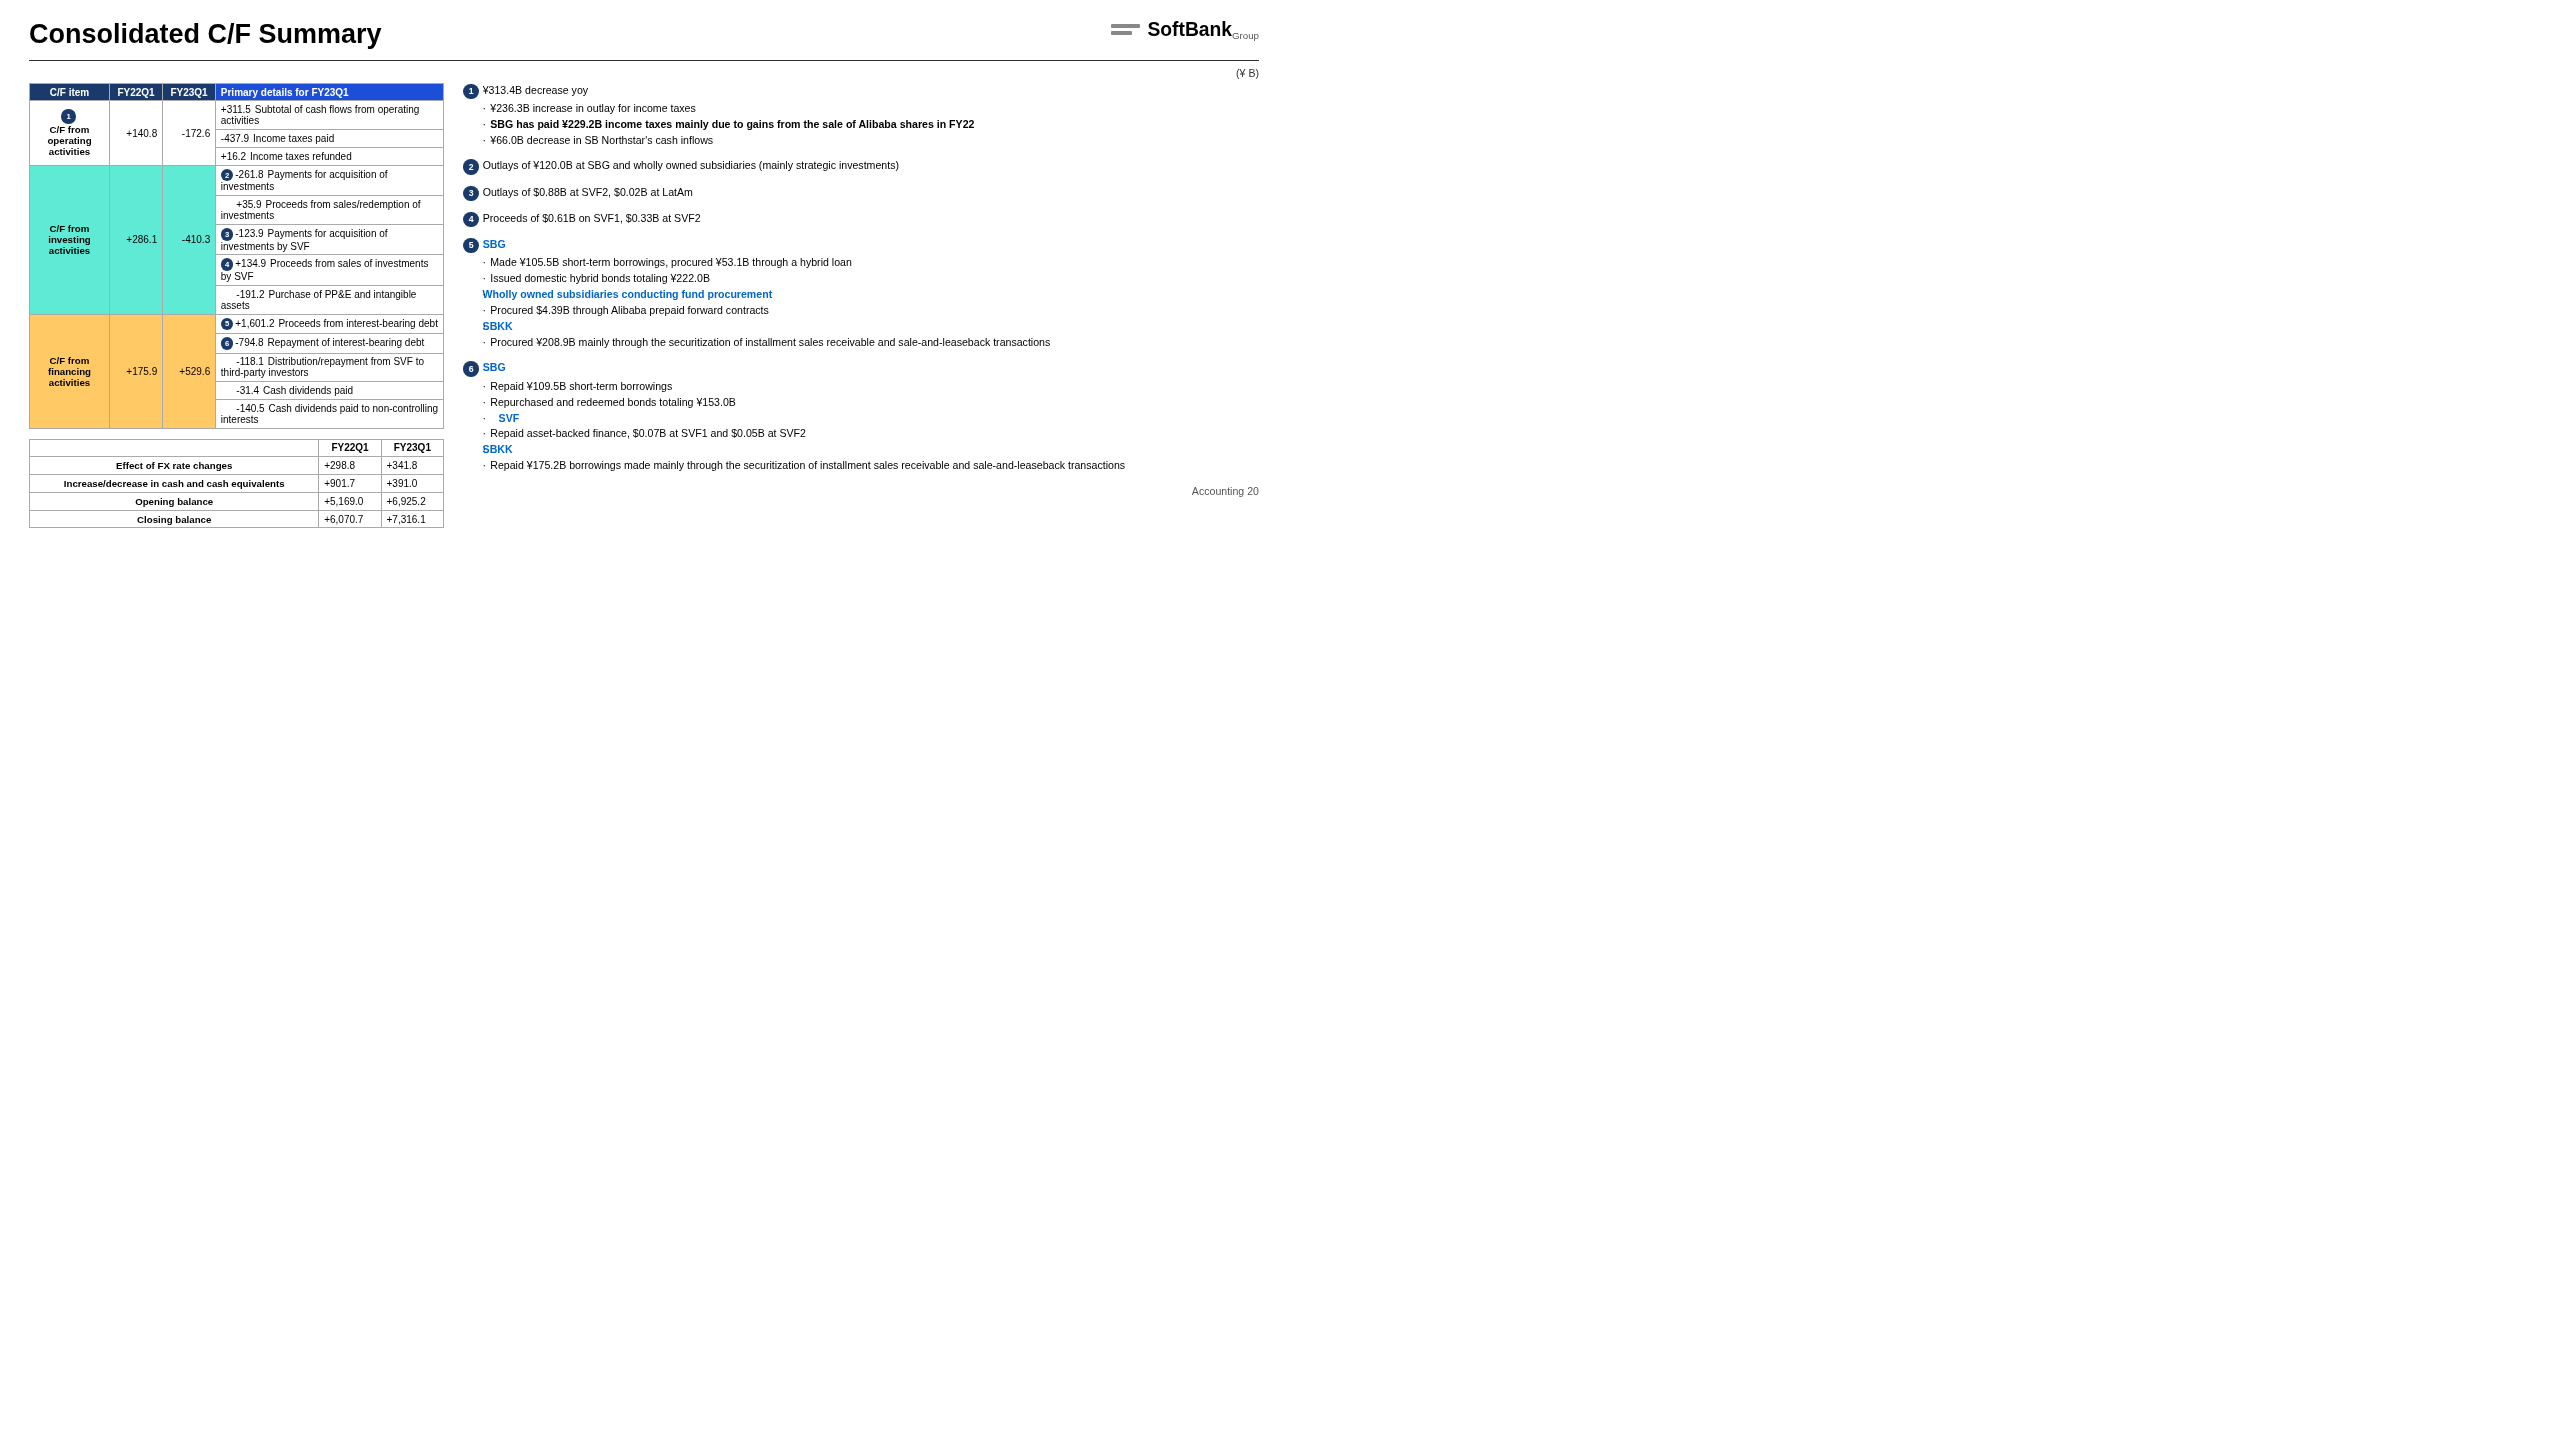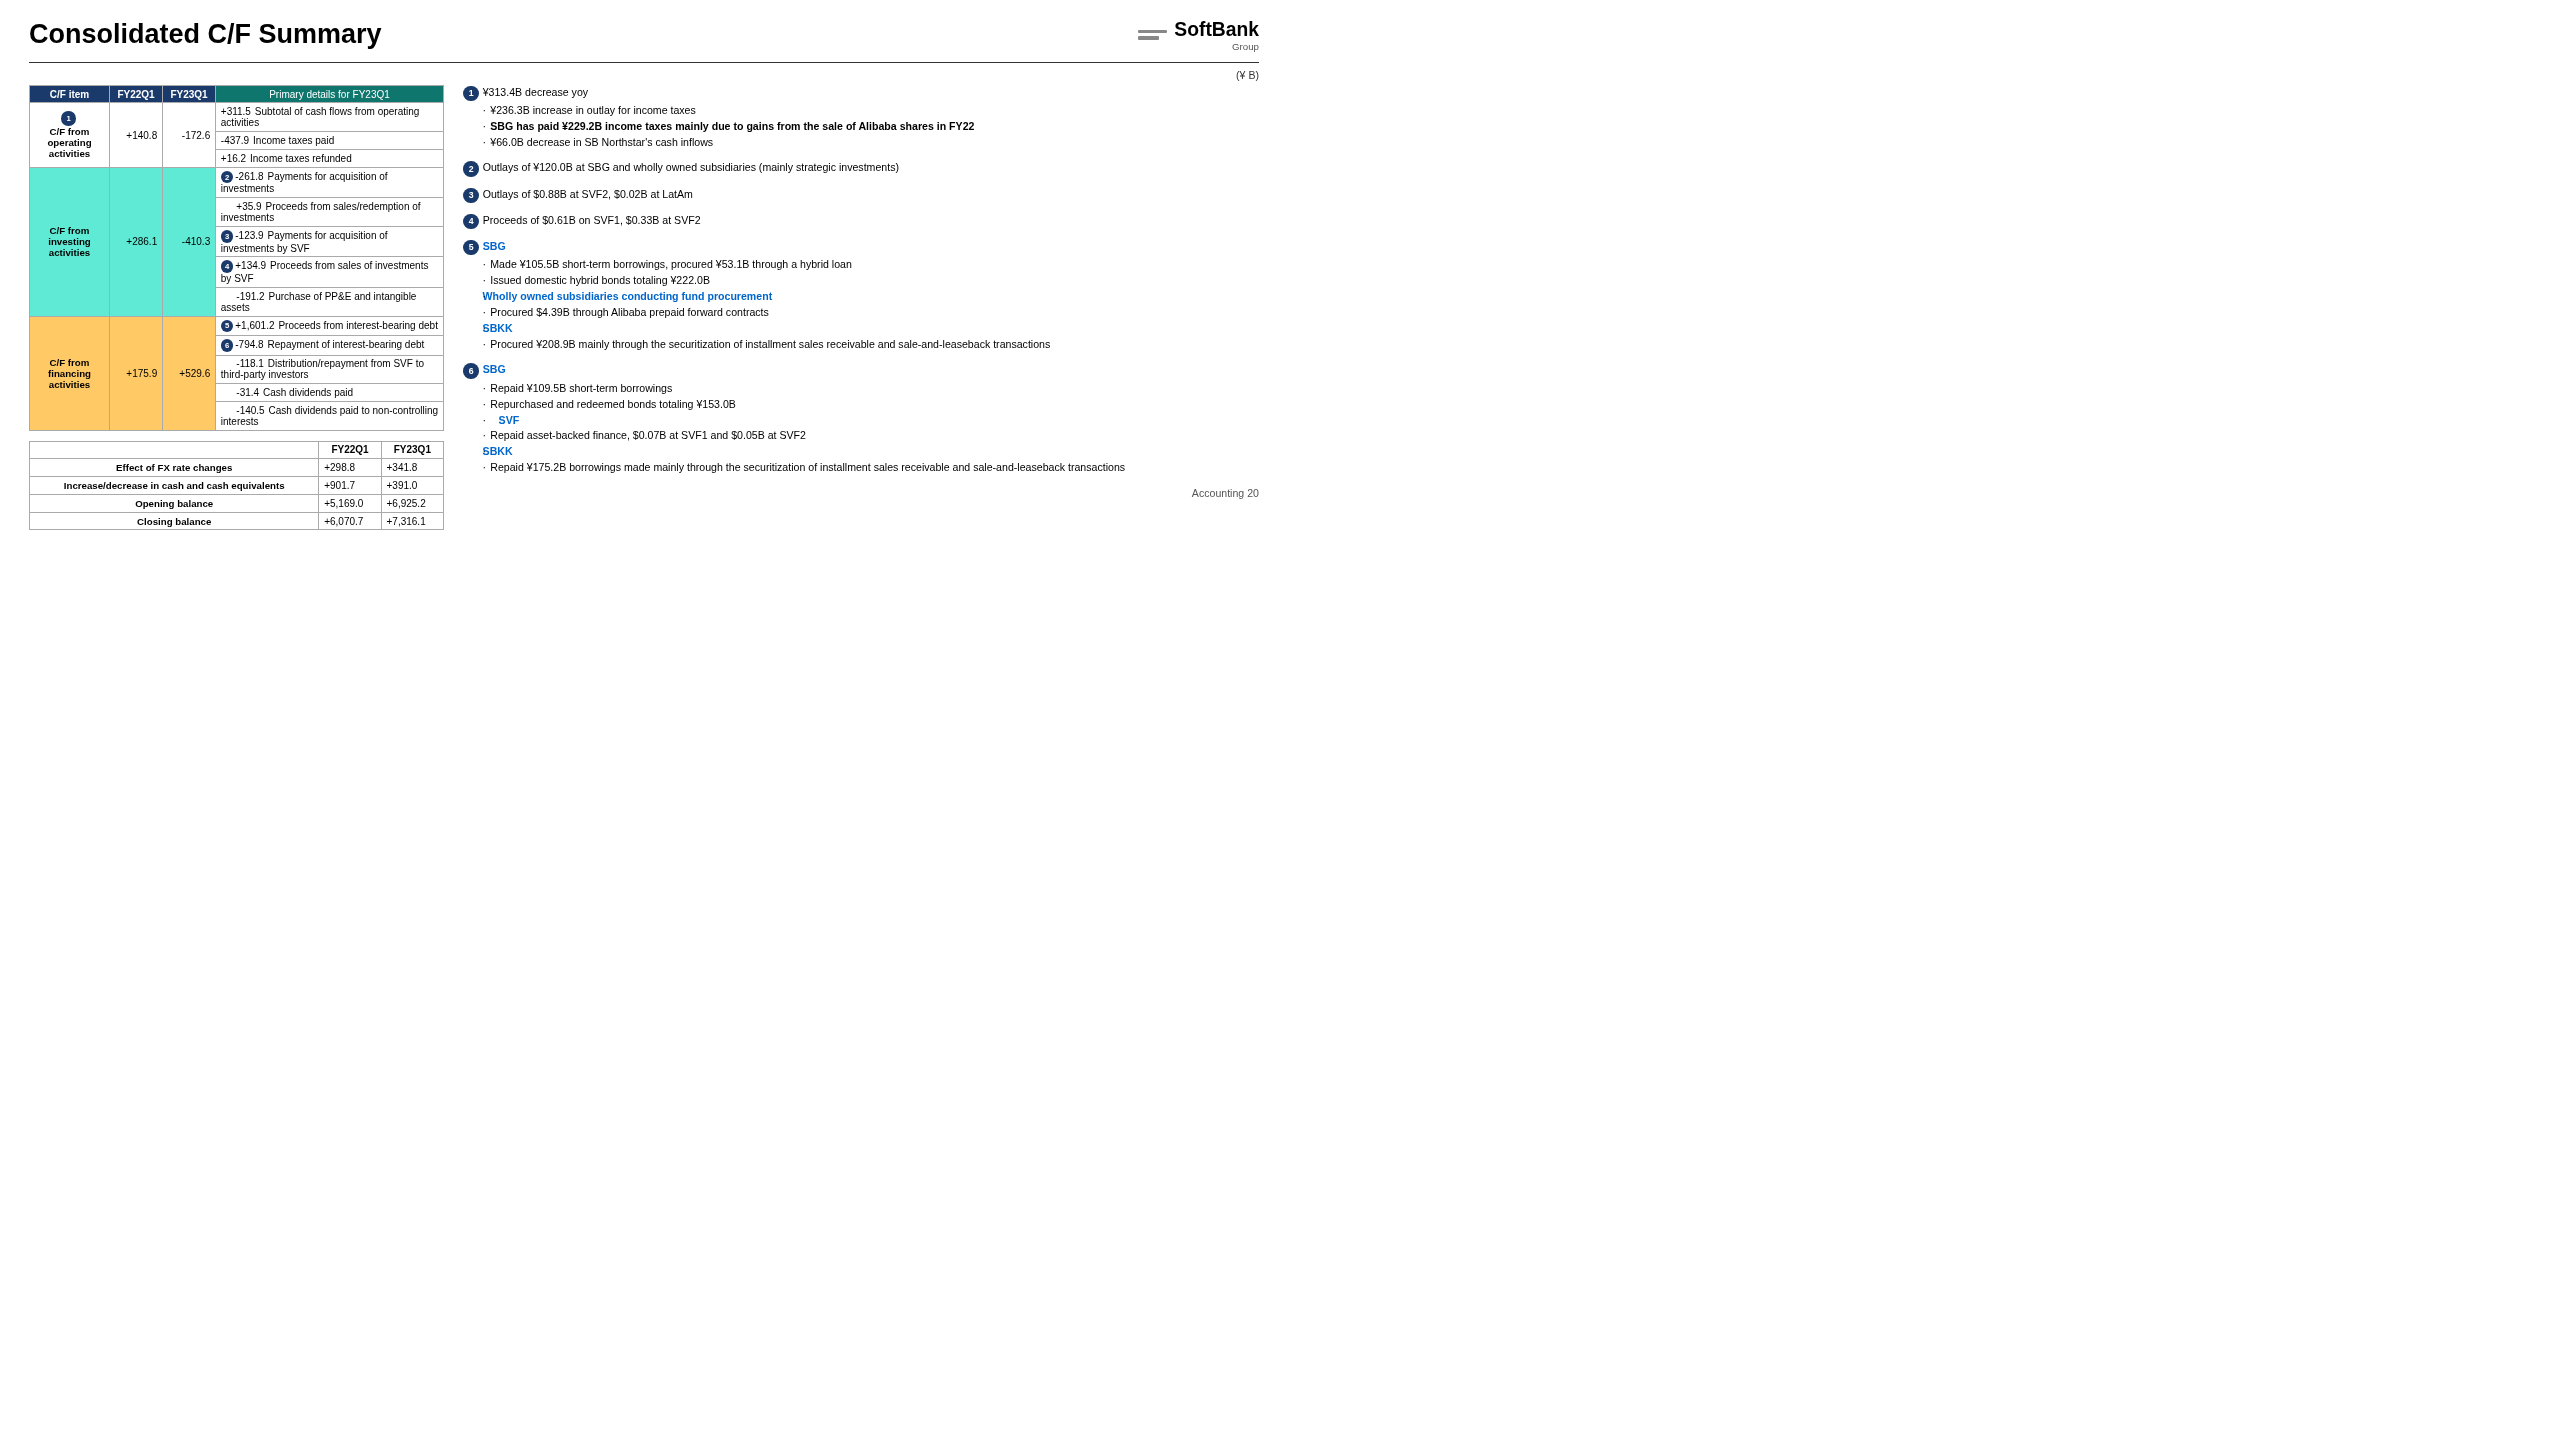--- a/index.html
+++ b/index.html
@@ -31,21 +31,20 @@
     }
     .logo-line {
       height: 3.9px;
       background: #888;
       border-radius: 1px;
     }
     .logo-line:nth-child(1) { width: 29px; }
     .logo-line:nth-child(2) { width: 21px; }
     .logo-brand {
       display: flex;
-      flex-direction: column;
       align-items: flex-end;
     }
     .logo-softbank {
       font-size: 19.3px;
       font-weight: bold;
       color: #000;
     }
     .logo-group {
       font-size: 9.7px;
       color: #555;
@@ -104,24 +103,24 @@
       width: 53px;
     }
     .col-fy23 {
       background: #1a3a6b;
       color: #fff;
       font-weight: bold;
       text-align: center;
       width: 53px;
     }
     .col-primary {
-      background: #0f766e;
-      color: #fff;
-      font-weight: normal;
-      text-align: center;
+      background: #1d4ed8;
+      color: #fff;
+      font-weight: bold;
+      text-align: left;
     }
     .cell-item {
       background: #fff;
       font-weight: bold;
       font-size: 9.7px;
       text-align: center;
       vertical-align: middle;
     }
     .cell-operating {
       background: #ffffff;

